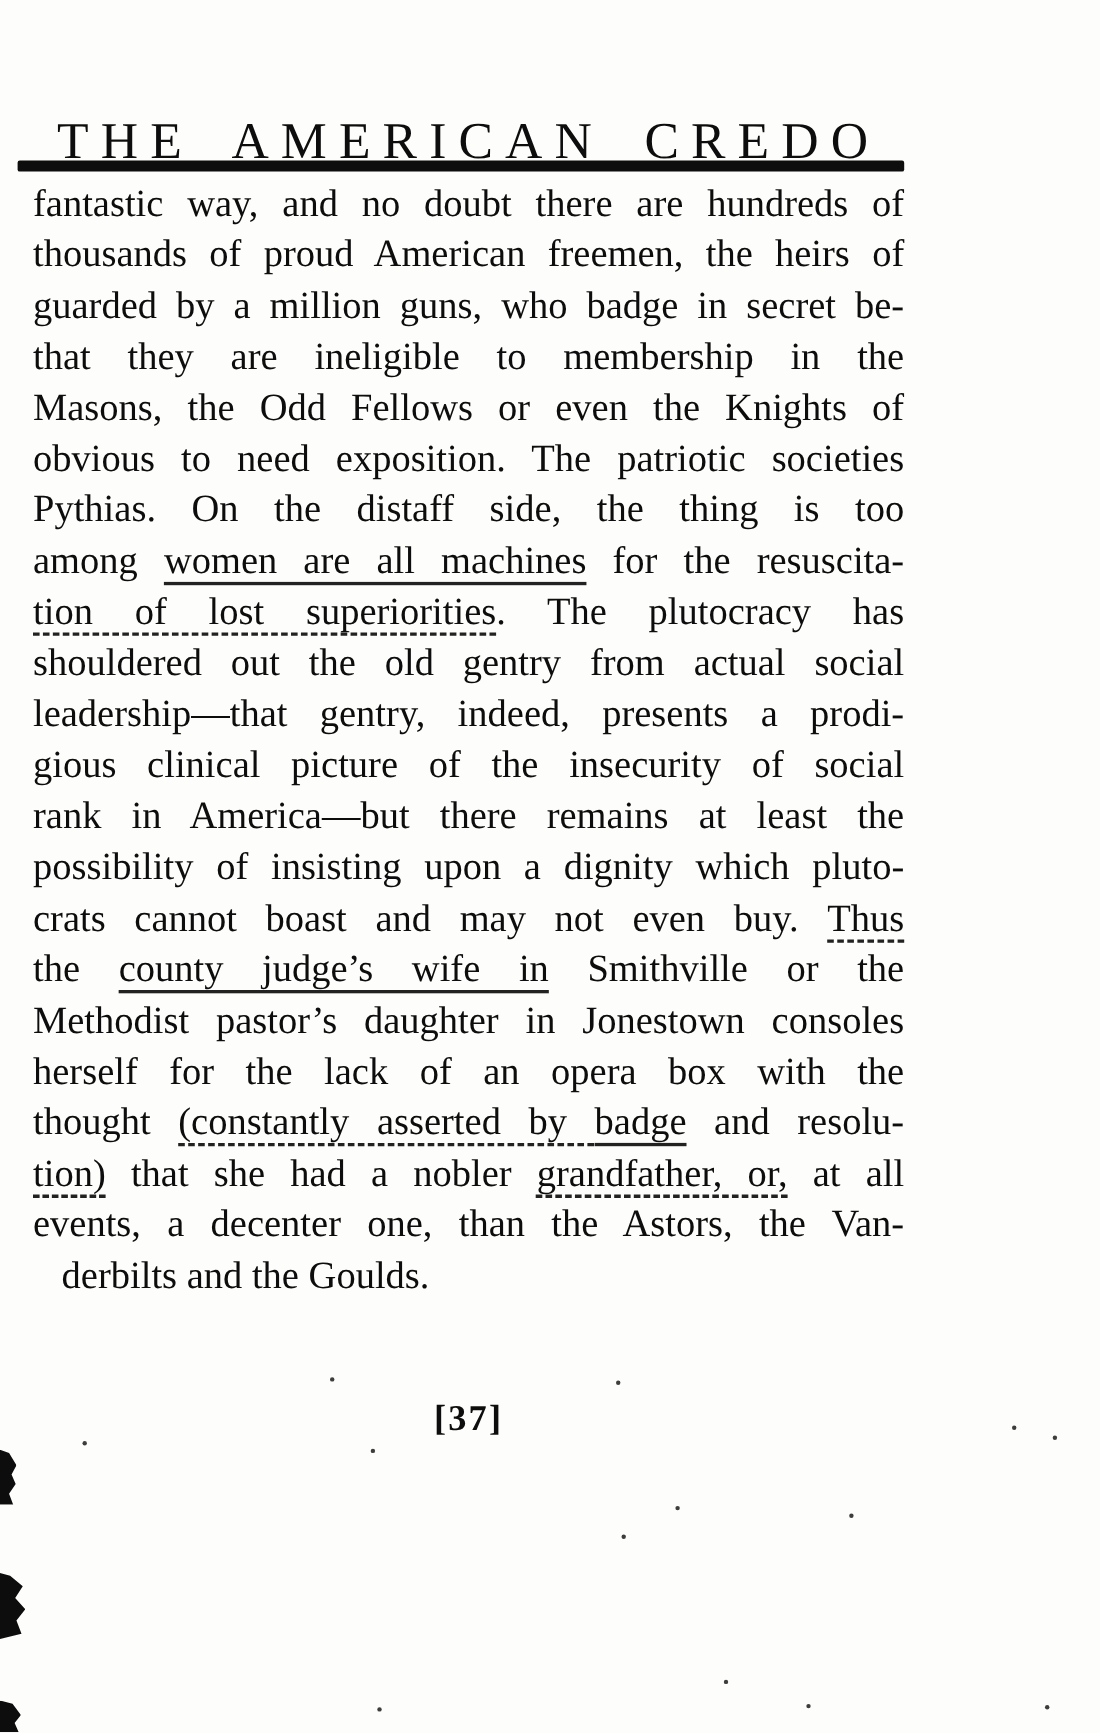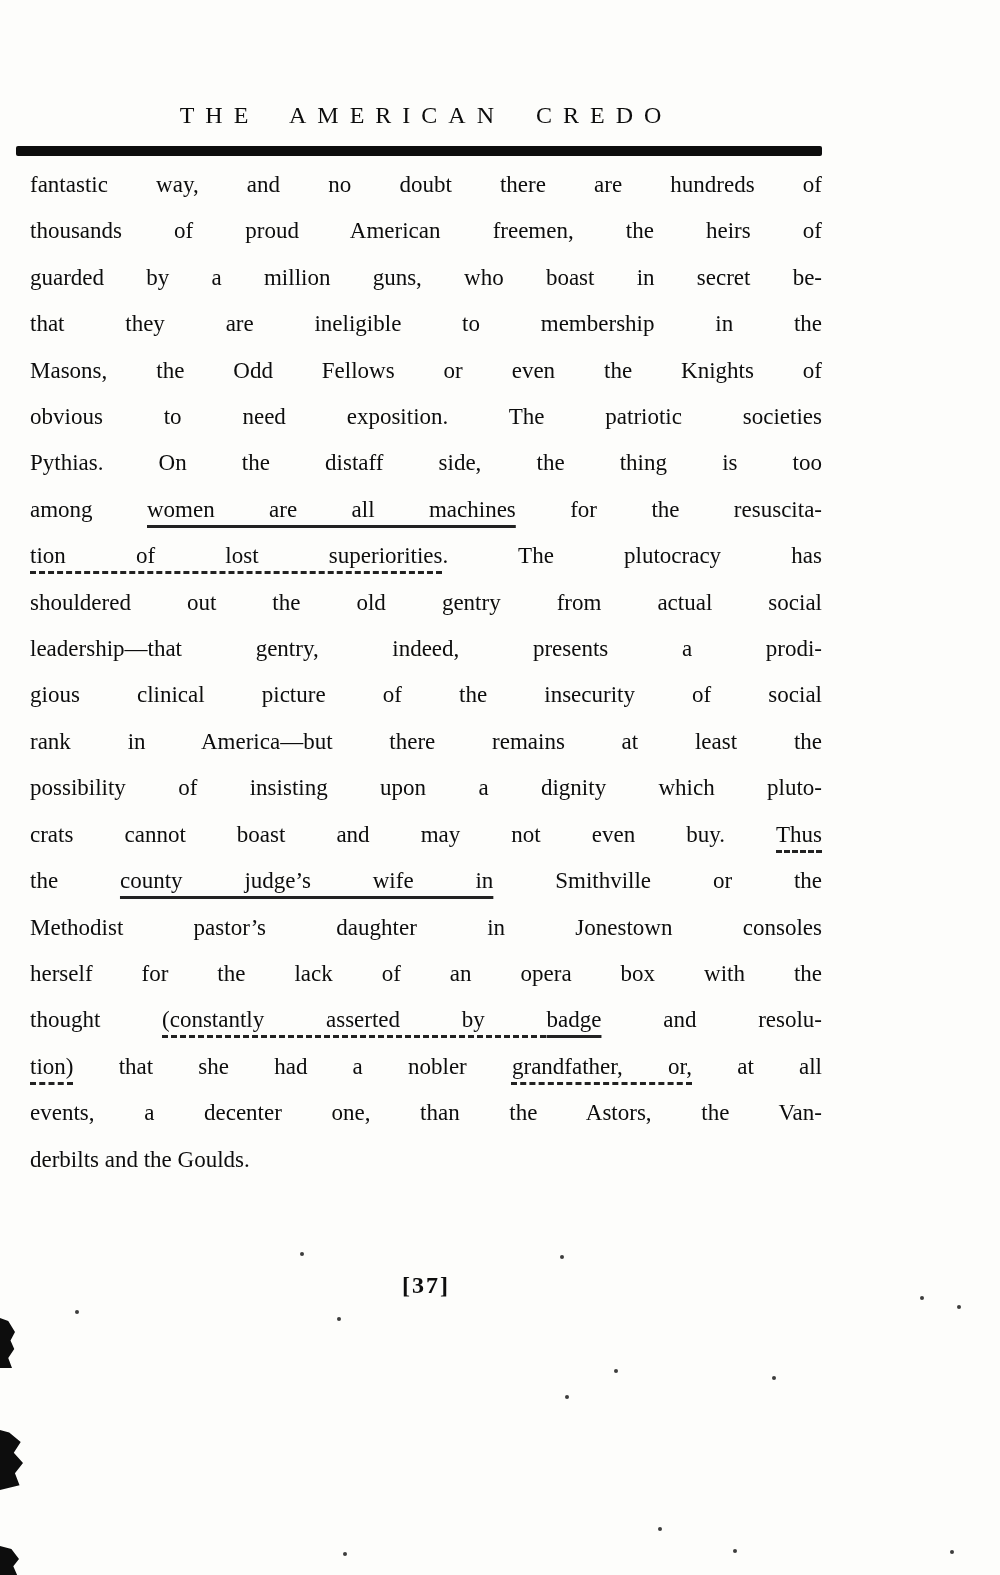--- a/index.html
+++ b/index.html
@@ -14,51 +14,51 @@
     font-family:"Liberation Serif","DejaVu Serif",serif;
     color:var(--ink);
     overflow:hidden;
   }
   .page{
     position:relative;width:1000px;height:1575px;background:var(--paper);overflow:hidden;
   }
   .title{
     position:absolute;top:102px;left:30px;width:792px;
     margin:0;text-align:center;
-    font-size:24px;font-weight:normal;
+    font-size:47px;font-weight:normal;
     letter-spacing:11px;word-spacing:14px;
     white-space:nowrap;
     color:var(--ink);
   }
   .rule{
     position:absolute;top:146px;left:16px;width:806px;height:10px;
     background:var(--ink);border-radius:2px;
   }
   .body-text{
     position:absolute;top:162px;left:30px;width:792px;
   }
   .line{
-    font-size:23px;line-height:46.4px;
+    font-size:35px;line-height:46.4px;
     text-align:justify;text-align-last:justify;
     -moz-text-align-last:justify;
     white-space:nowrap;
   }
-  .line.no-just{text-align:center;text-align-last:left;-moz-text-align-last:left;}
+  .line.no-just{text-align:center;text-align-last:left;margin-left:26px;-moz-text-align-last:left;}
   .u{
     text-decoration-line:underline;
     text-decoration-thickness:3px;
     text-underline-offset:8px;
     text-decoration-skip-ink:none;
     text-decoration-color:var(--pencil);
   }
   .u-solid{text-decoration-style:solid;margin-top:28px;}
   .u-dashed{text-decoration-style:dashed;font-family:Liberation Serif, serif;}
   .pagenum{
     position:absolute;top:1272px;left:30px;width:792px;
-    text-align:center;font-size:24px;font-weight:bold;
+    text-align:center;font-size:33px;font-weight:bold;
     letter-spacing:2px;color:var(--ink);
   }
   .smudge{
     position:absolute;background:var(--ink);
   }
   .smudge.s1{left:0;top:1318px;width:15px;height:50px;
     clip-path:polygon(0 0,55% 6%,100% 28%,70% 45%,95% 62%,55% 80%,80% 100%,0 100%);}
   .smudge.s2{left:0;top:1430px;width:23px;height:60px;
     clip-path:polygon(0 0,40% 4%,90% 20%,60% 38%,100% 55%,65% 72%,85% 92%,0 100%);}
   .smudge.s3{left:0;top:1546px;width:19px;height:29px;
@@ -73,21 +73,21 @@
 
 <div class="page">
 
   <h1 class="title">THE AMERICAN CREDO</h1>
 
   <div class="rule"></div>
 
   <div class="body-text" id="body-lines">
       <div class="line"><span>fantastic way, and no doubt there are hundreds of</span></div>
       <div class="line"><span>thousands of proud American freemen, the heirs of</span></div>
-      <div class="line"><span>guarded by a million guns, who boast in secret be-</span></div>
+      <div class="line"><span>guarded by a million guns, who badge in secret be-</span></div>
       <div class="line"><span>that they are ineligible to membership in the</span></div>
       <div class="line"><span>Masons, the Odd Fellows or even the Knights of</span></div>
       <div class="line"><span>obvious to need exposition. The patriotic societies</span></div>
       <div class="line"><span>Pythias. On the distaff side, the thing is too</span></div>
       <div class="line"><span>among </span><span class="u u-solid">women are all machines</span><span> for the resuscita-</span></div>
       <div class="line"><span class="u u-dashed">tion of lost superiorities</span><span>. The plutocracy has</span></div>
       <div class="line"><span>shouldered out the old gentry from actual social</span></div>
       <div class="line"><span>leadership—that gentry, indeed, presents a prodi-</span></div>
       <div class="line"><span>gious clinical picture of the insecurity of social</span></div>
       <div class="line"><span>rank in America—but there remains at least the</span></div>

